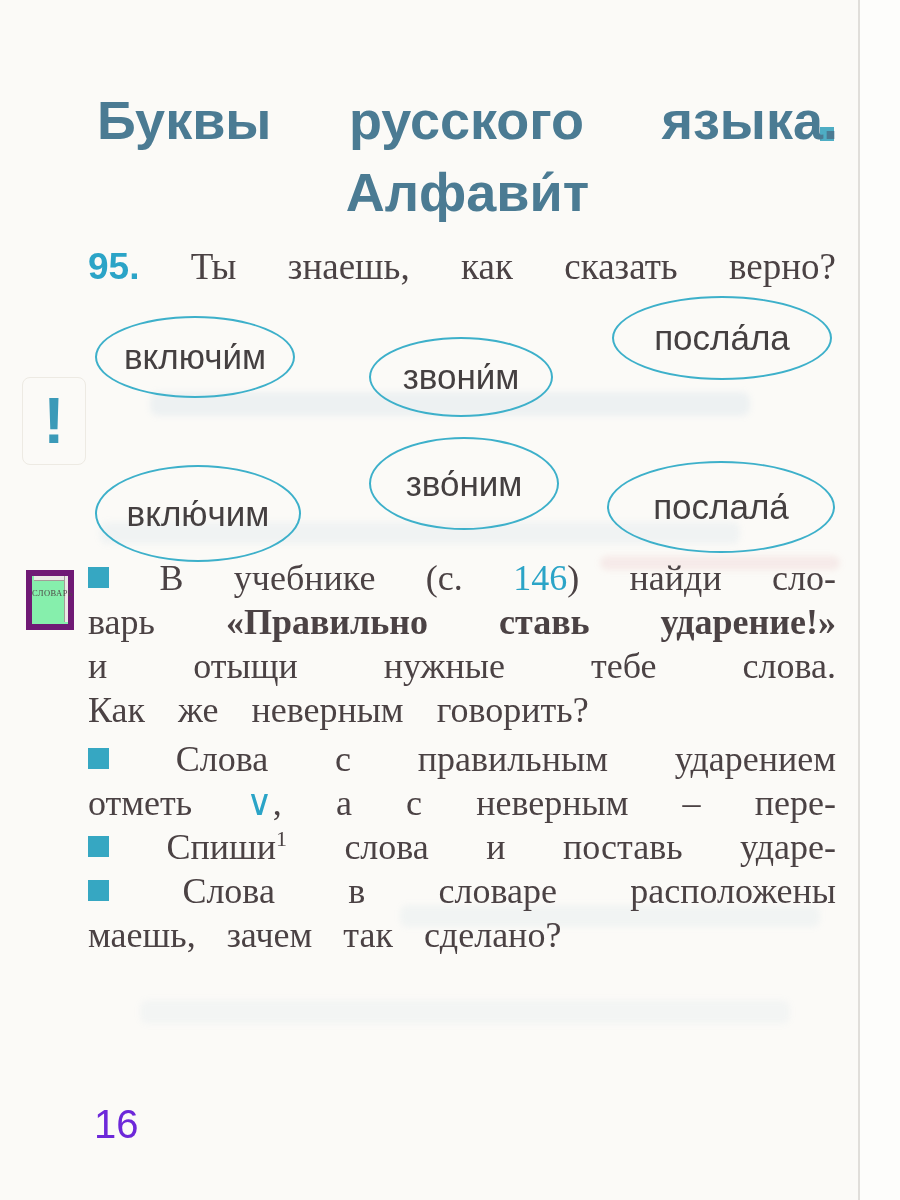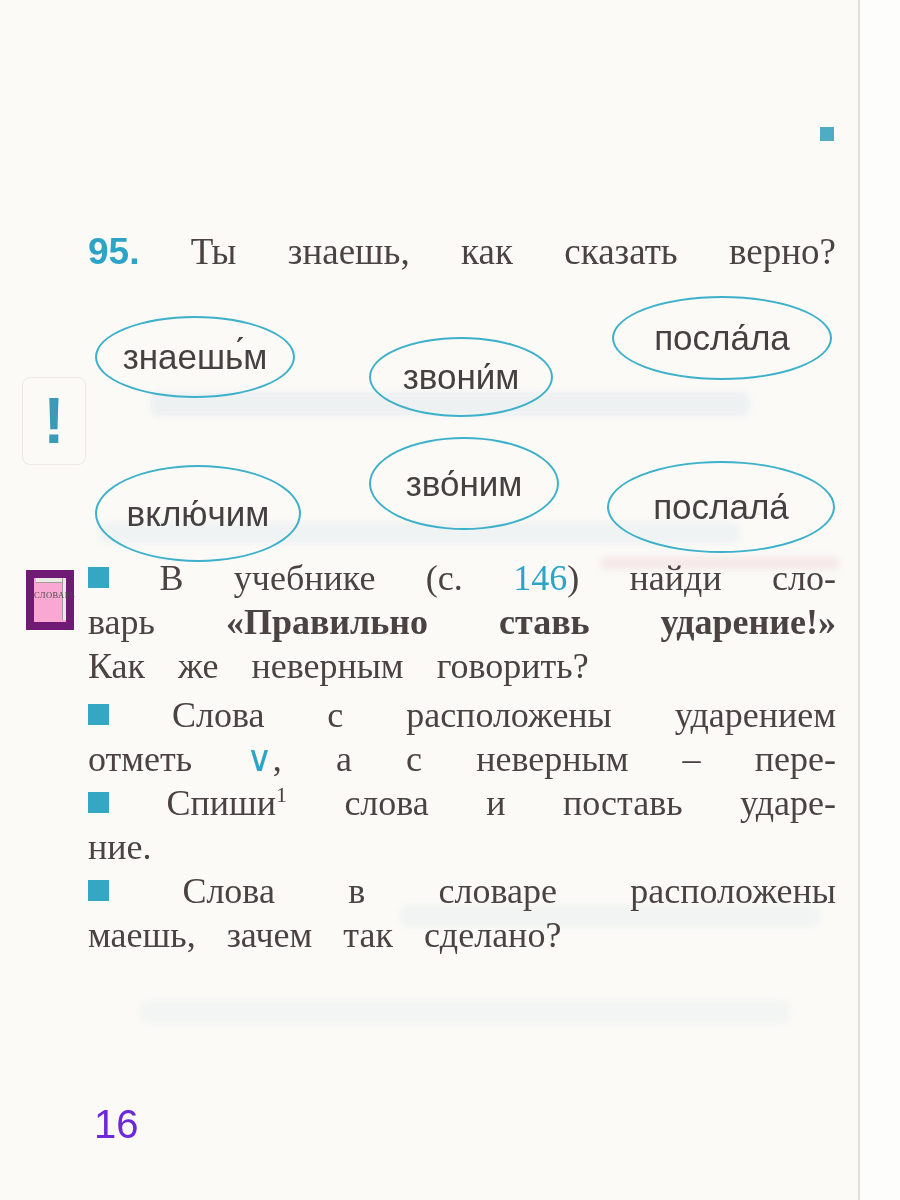--- a/index.html
+++ b/index.html
@@ -14,35 +14,35 @@
   .smudge{position:absolute;filter:blur(3px);border-radius:8px;}
 
   
   .title-block{position:absolute;left:97px;top:84px;width:741px;}
   .title-line{height:72px;line-height:72px;font-family:"Liberation Sans","DejaVu Sans",sans-serif;
               font-weight:700;font-size:54px;color:#4b7b93;}
   .title-just{text-align:justify;text-align-last:justify;}
   .title-center{text-align:center;}
 
   
-  .ex-line{position:absolute;left:88px;top:229px;width:748px;height:46px;line-height:46px;
+  .ex-line{position:absolute;left:88px;top:244px;width:748px;height:46px;line-height:46px;
            font-size:37px;color:#4b4244;text-align:justify;text-align-last:justify;}
   .exnum{font-family:"Liberation Sans","DejaVu Sans",sans-serif;font-weight:700;color:#2ba4c7;font-size:37px;}
 
   
   .oval{position:absolute;border:2.5px solid #3db0ca;border-radius:50%;
         display:flex;align-items:center;justify-content:center;
         font-family:"Liberation Sans","DejaVu Sans",sans-serif;font-size:35px;color:#454041;background:transparent;}
 
   
   .alert-box{position:absolute;left:22px;top:377px;width:62px;height:86px;border:1px solid #edeae3;border-radius:8px;
              display:flex;align-items:center;justify-content:center;}
   .alert-glyph{font-family:"Liberation Sans","DejaVu Sans",sans-serif;font-weight:700;font-size:64px;color:#3b9ab8;line-height:1;}
   .dict{position:absolute;left:26px;top:568px;width:50px;height:62px;}
-  .dict-book{position:absolute;left:0;top:2px;right:2px;bottom:0;background:#f9a8d4;border:8px solid #701a75;}
+  .dict-book{position:absolute;left:0;top:2px;right:2px;bottom:0;background:#86efac;border:6px solid #701a75;}
   .dict-pages-top{position:absolute;left:2px;top:0;right:0;height:4px;background:#eceae6;border-bottom:1px solid #a39d98;}
   .dict-pages-right{position:absolute;right:0;top:0;width:3px;bottom:2px;background:#eceae6;border-left:1px solid #a39d98;}
   .dict-label{position:absolute;left:0;right:0;top:12px;text-align:center;font-size:8.5px;letter-spacing:0.4px;
               color:#4e4846;font-family:"Liberation Serif","DejaVu Serif",serif;}
 
   
   .col{position:absolute;left:88px;top:556px;width:748px;}
   .para{margin:0;}
   .para.gap{margin-top:5px;}
   .line{height:44px;line-height:44px;font-size:36px;color:#4b4244;}
@@ -65,28 +65,32 @@
 
   <div class="edge-strip"></div>
   <div class="edge-line"></div>
   <div class="smudge" style="left:150px;top:392px;width:600px;height:24px;background:rgba(120,170,205,0.10);"></div>
   <div class="smudge" style="left:100px;top:522px;width:640px;height:22px;background:rgba(120,170,205,0.08);"></div>
   <div class="smudge" style="left:600px;top:556px;width:240px;height:14px;background:rgba(215,130,140,0.13);"></div>
   <div class="smudge" style="left:400px;top:905px;width:420px;height:22px;background:rgba(120,170,205,0.07);"></div>
   <div class="smudge" style="left:140px;top:1000px;width:650px;height:24px;background:rgba(120,170,205,0.06);"></div>
   <div class="artifact-square"></div>
 
+  <div class="title-block">
+    <div class="title-line title-just">Буквы русского языка.</div>
+    <div class="title-line title-center">Алфави́т</div>
+  </div>
 
   <div class="ex-line">
     <span class="exnum">95.</span>
     <span>Ты знаешь, как сказать верно?</span>
   </div>
 
   <div class="oval" style="left:95px;top:316px;width:196px;height:78px;">
-    <span>знаешь́м</span>
+    <span>включи́м</span>
   </div>
   <div class="oval" style="left:369px;top:337px;width:180px;height:76px;">
     <span>звони́м</span>
   </div>
   <div class="oval" style="left:612px;top:296px;width:216px;height:80px;">
     <span>посла́ла</span>
   </div>
 
   <div class="alert-box">
     <span class="alert-glyph">!</span>
@@ -115,44 +119,44 @@
     <div class="para">
       <div class="line jline">
         <span class="bullet"></span>
         <span>В учебнике (с.</span>
         <span class="cyan">146</span><span>) найди сло-</span>
       </div>
       <div class="line jline">
         <span>варь</span>
         <span class="b">«Правильно ставь ударение!»</span>
       </div>
+      <div class="line jline">
+        <span>и отыщи нужные тебе слова.</span>
+      </div>
       <div class="line ws1">
         <span>Как же неверным говорить?</span>
       </div>
     </div>
 
     <div class="para gap">
       <div class="line jline">
         <span class="bullet"></span>
-        <span>Слова с расположены ударением</span>
+        <span>Слова с правильным ударением</span>
       </div>
       <div class="line jline">
         <span>отметь</span>
         <span class="cyan">∨</span><span>, а с неверным – пере-</span>
       </div>
     </div>
 
     <div class="para">
       <div class="line jline">
         <span class="bullet"></span>
         <span>Спиши</span><sup>1</sup>
         <span>слова и поставь ударе-</span>
-      </div>
-      <div class="line">
-        <span>ние.</span>
       </div>
     </div>
 
     <div class="para">
       <div class="line jline">
         <span class="bullet"></span>
         <span>Слова в словаре расположены</span>
       </div>
       <div class="line ws2">
         <span>маешь, зачем так сделано?</span>

